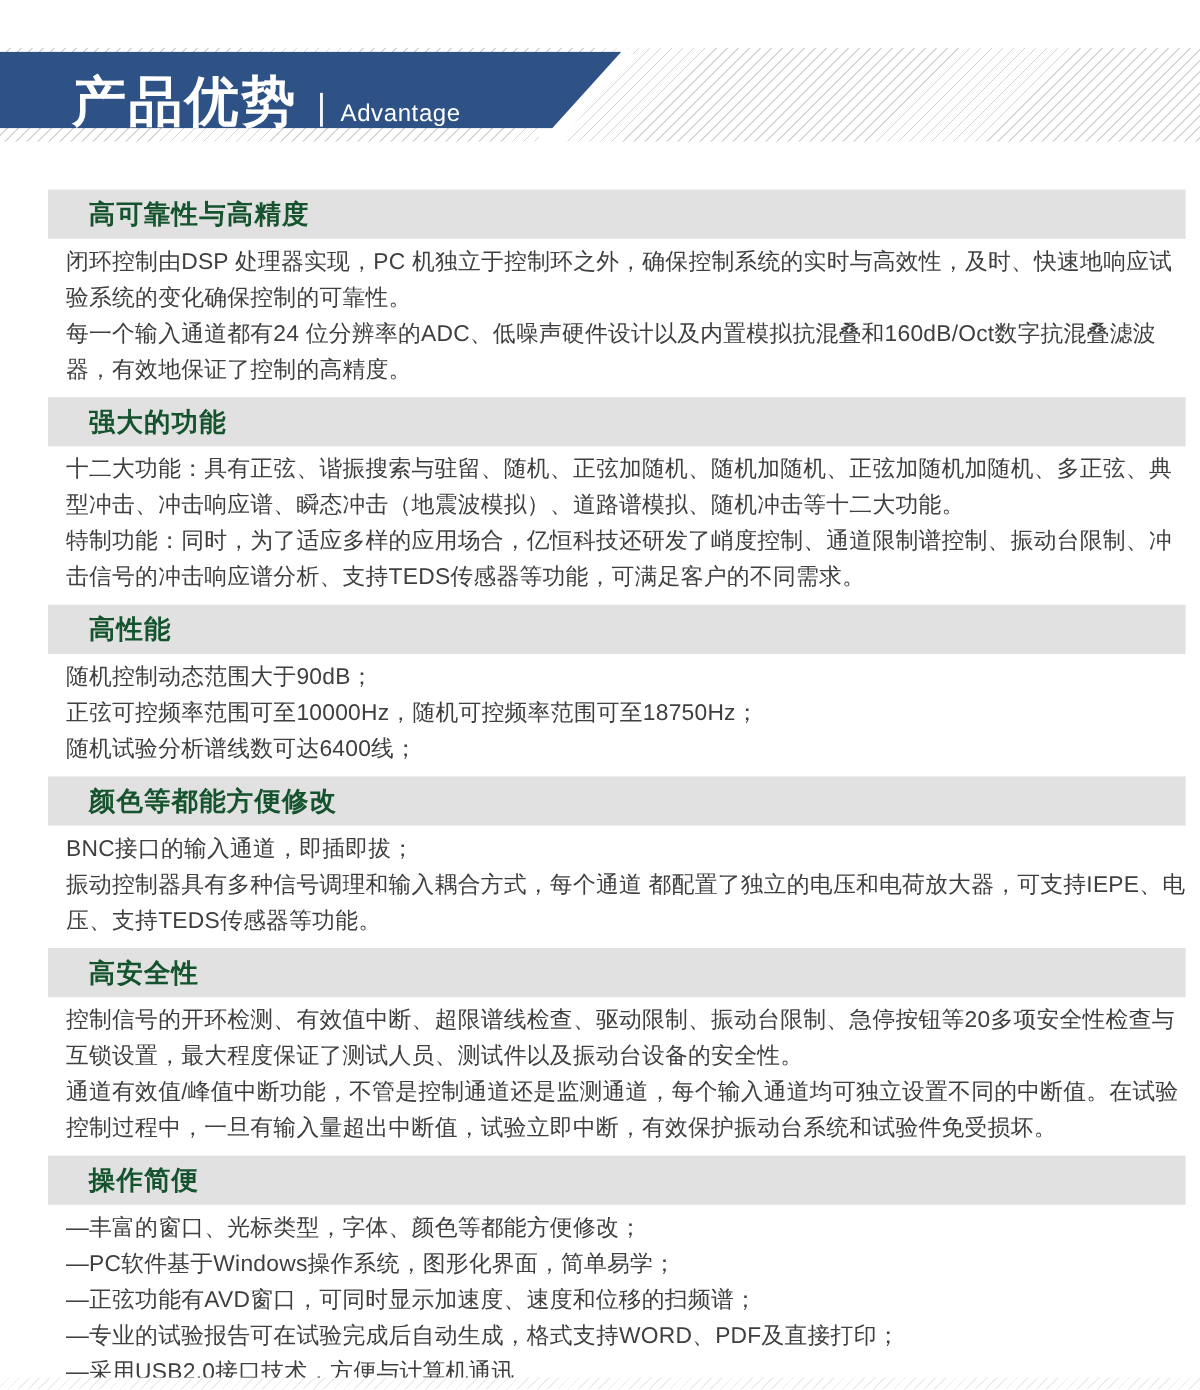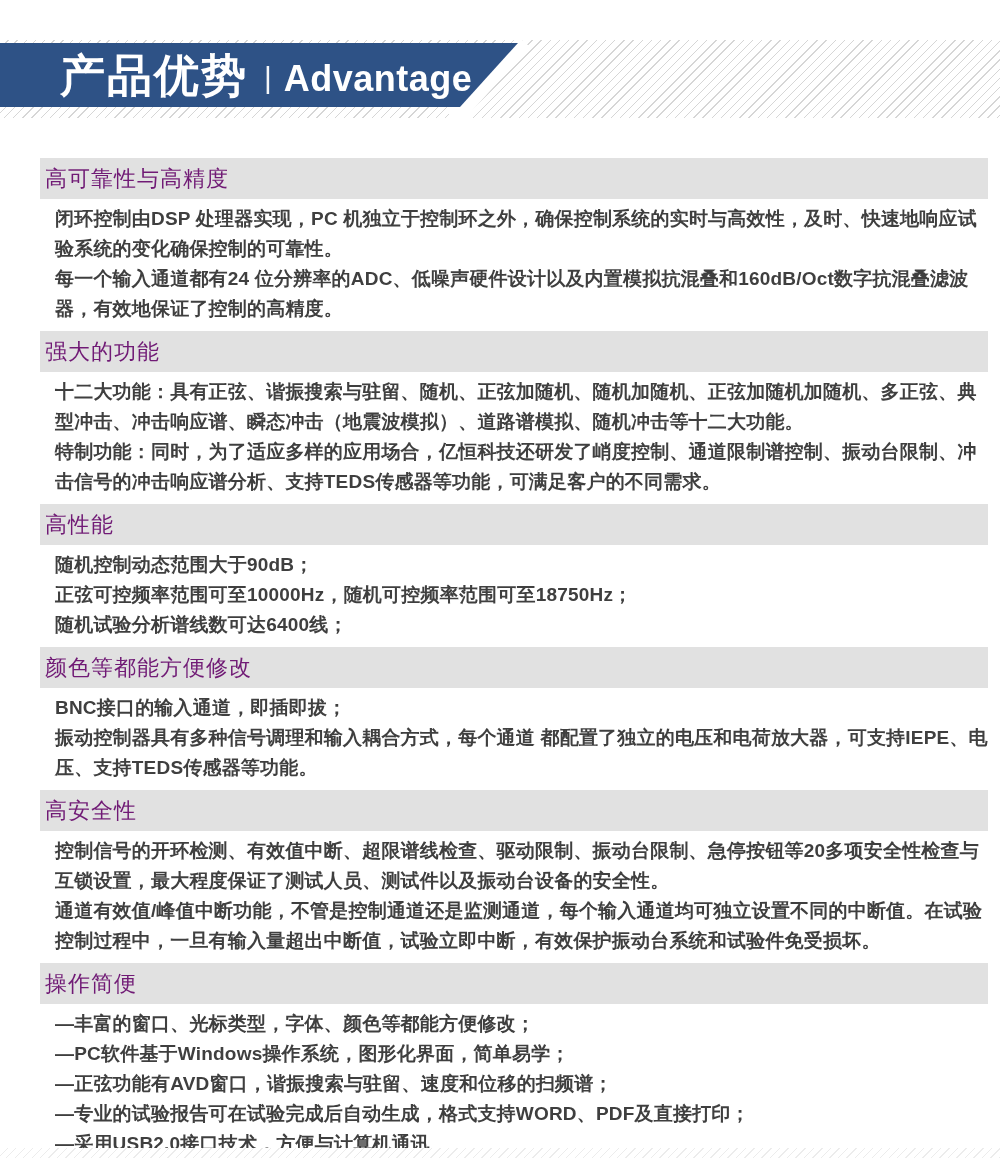--- a/index.html
+++ b/index.html
@@ -17,35 +17,35 @@
       var(--stripe,#d6d6d6) 5.5px,var(--stripe,#d6d6d6) 6.5px);
   }
   .banner-gap{
     position:absolute;left:481px;top:-12px;width:16px;height:104px;
     background:#ffffff;transform:rotate(42deg);
   }
   .banner{
     position:absolute;left:0;top:3px;width:518px;height:64px;
     background:var(--banner,#2e5286);
     clip-path:polygon(0 0,100% 0,calc(100% - 58px) 100%,0 100%);
-    display:flex;align-items:center;padding-left:60px;box-sizing:border-box;
+    display:flex;align-items:flex-end;padding-left:60px;box-sizing:border-box;
     color:#ffffff;
   }
   .banner-cn{font-size:45px;font-weight:700;letter-spacing:2px;line-height:1;}
   .banner-divider{font-size:30px;font-weight:300;margin:6px 12px 0 16px;opacity:.95;}
-  .banner-en{font-size:36px;font-weight:700;margin-top:8px;letter-spacing:.5px;}
+  .banner-en{font-size:20px;font-weight:400;margin-top:8px;letter-spacing:.5px;}
   
   main{position:absolute;left:40px;right:12px;top:158px;}
   .section{margin:0;}
   .sec-head{
     height:41px;line-height:41px;background:var(--headbar,#e1e1e1);
-    padding-left:5px;font-size:22px;font-weight:400;color:#701a75;
+    padding-left:34px;font-size:22px;font-weight:700;color:#14532d;
     letter-spacing:1px;
   }
-  .sec-body{padding:5px 0 7px 15px;font-weight:bold;}
+  .sec-body{padding:5px 0 7px 15px;}
   .sec-body p{
     margin:0;font-size:19px;line-height:30px;color:#3f3f3f;
     letter-spacing:.2px;
   }
   
   .footer-band{
     position:absolute;left:0;bottom:0;width:1000px;height:10px;
     background:repeating-linear-gradient(135deg,
       #ffffff 0px,#ffffff 5px,#ececec 5px,#ececec 6px);
   }
@@ -97,20 +97,20 @@
       <div class="sec-body">
         <p>控制信号的开环检测、有效值中断、超限谱线检查、驱动限制、振动台限制、急停按钮等20多项安全性检查与互锁设置，最大程度保证了测试人员、测试件以及振动台设备的安全性。</p>
         <p>通道有效值/峰值中断功能，不管是控制通道还是监测通道，每个输入通道均可独立设置不同的中断值。在试验控制过程中，一旦有输入量超出中断值，试验立即中断，有效保护振动台系统和试验件免受损坏。</p>
       </div>
     </section>
     <section class="section">
       <div class="sec-head">操作简便</div>
       <div class="sec-body">
         <p>—丰富的窗口、光标类型，字体、颜色等都能方便修改；</p>
         <p>—PC软件基于Windows操作系统，图形化界面，简单易学；</p>
-        <p>—正弦功能有AVD窗口，谐振搜索与驻留、速度和位移的扫频谱；</p>
+        <p>—正弦功能有AVD窗口，可同时显示加速度、速度和位移的扫频谱；</p>
         <p>—专业的试验报告可在试验完成后自动生成，格式支持WORD、PDF及直接打印；</p>
         <p>—采用USB2.0接口技术，方便与计算机通讯</p>
       </div>
     </section>
   </main>
 
 <footer class="footer-band"></footer>
 
 </body></html>

